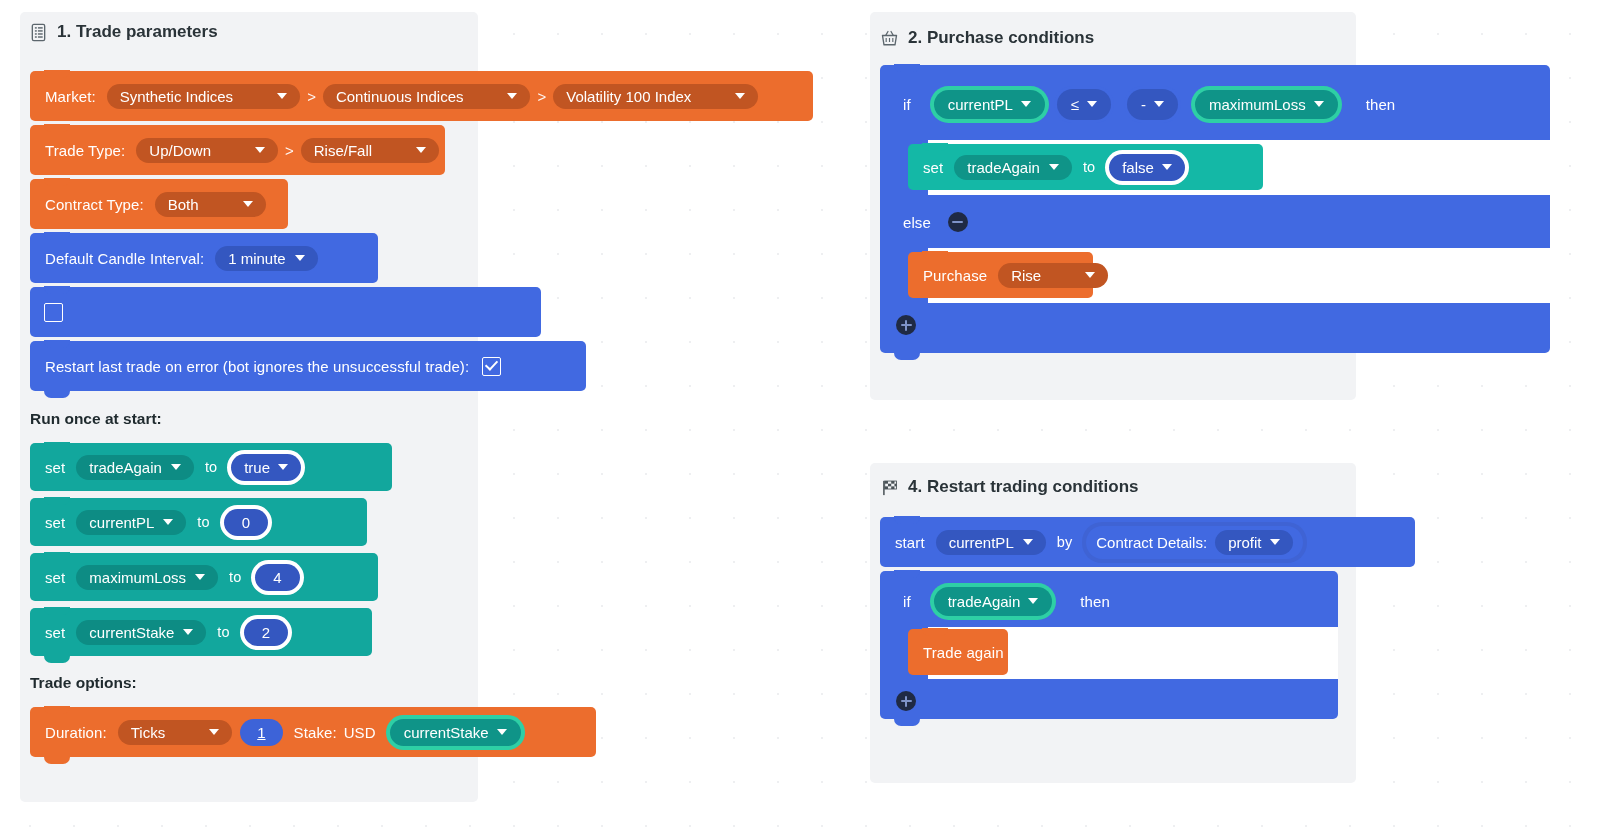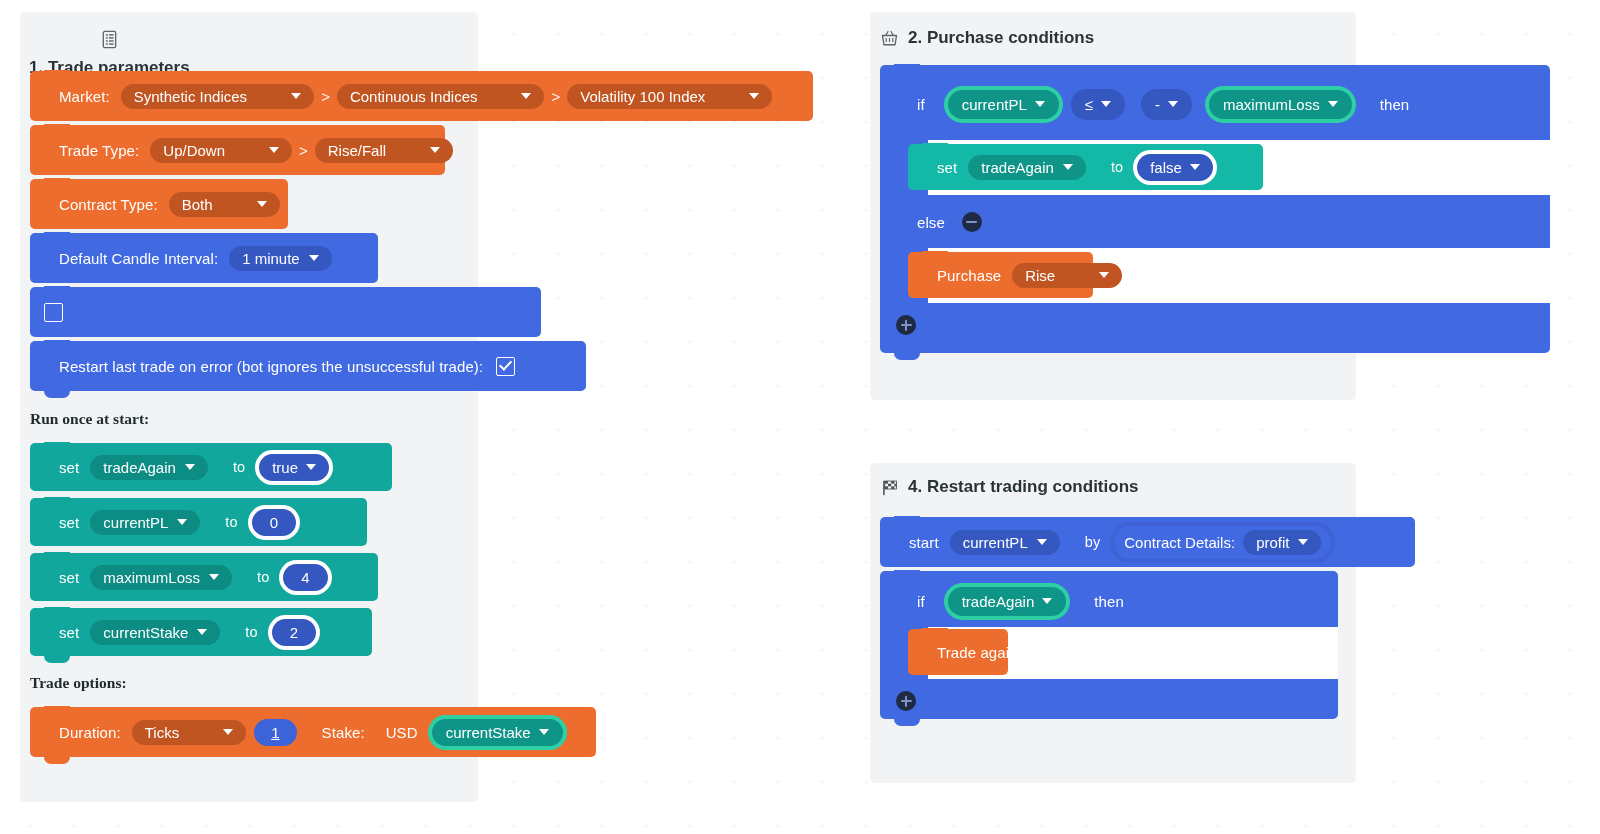--- a/index.html
+++ b/index.html
@@ -46,21 +46,21 @@
     width:26px;height:8px;
     background:inherit;
     border-radius:0 0 7px 7px;
   }
 
   .orange{background:#ec6d2d;color:#ffffff;}
   .blue  {background:#4169e1;color:#ffffff;}
   .teal  {background:#12a79d;color:#ffffff;}
   .teal2 {background:#14b8a6;color:#ffffff;}
 
-  .lbl{font-size:15px;color:#fff;padding:0 7px;letter-spacing:.1px;margin-left:14px;}
+  .lbl{font-size:15px;color:#fff;padding:0 7px;letter-spacing:.1px;}
   .lbl.sm{font-size:14.5px;}
 
   
   .fld{
     display:inline-flex;align-items:center;gap:9px;
     border-radius:16px;
     padding:5px 13px;
     font-size:15px;color:#ffffff;
     margin:0 4px;
     line-height:1;
@@ -109,37 +109,37 @@
   
   .mut{
     width:20px;height:20px;border-radius:50%;background:#1f2a44;
     display:inline-flex;align-items:center;justify-content:center;
     margin-left:10px;position:relative;flex:0 0 20px;
   }
   .mut::before{content:"";position:absolute;width:11px;height:2.6px;background:#7f94c9;border-radius:1px;}
   .mut.plus::after{content:"";position:absolute;width:2.6px;height:11px;background:#7f94c9;border-radius:1px;}
 
   .section-head{
-    position:absolute;font-size:15.5px;font-weight:bold;color:#1f2a2e;white-space:nowrap;font-family:Liberation Serif, serif;
+    position:absolute;font-size:15.5px;font-weight:bold;color:#1f2a2e;white-space:nowrap;
   }
 
   
   .cblock{position:absolute;background:#4169e1;border-radius:5px;}
   .cblock::before{content:"";position:absolute;left:14px;top:-1px;width:26px;height:8px;background:#4169e1;border-radius:0 0 7px 7px;}
   .cblock::after{content:"";position:absolute;left:14px;bottom:-7px;width:26px;height:8px;background:#4169e1;border-radius:0 0 7px 7px;}
   .cgap{position:absolute;background:#ffffff;}
 </style>
 </head>
 <body>
 
 <div class="panel" style="left:20px;top:12px;width:458px;height:790px;"></div>
 <div class="panel" style="left:870px;top:12px;width:486px;height:388px;"></div>
 <div class="panel" style="left:870px;top:463px;width:486px;height:320px;"></div>
 
-<div class="panel-title" style="left:29px;top:30px;flex-direction:column;">
+<div class="panel-title" style="left:29px;top:22px;">
   <span class="ticon">
     <svg viewBox="0 0 20 20" width="19" height="19">
       <rect x="3.5" y="1.5" width="13" height="17" rx="1.6" fill="none" stroke="#5c666d" stroke-width="1.4"></rect>
       <rect x="6.2" y="4.4" width="2" height="1.5" fill="#5c666d"></rect>
       <rect x="9.4" y="4.4" width="5" height="1.5" fill="#5c666d"></rect>
       <rect x="6.2" y="7.6" width="2" height="1.5" fill="#5c666d"></rect>
       <rect x="9.4" y="7.6" width="5" height="1.5" fill="#5c666d"></rect>
       <rect x="6.2" y="10.8" width="2" height="1.5" fill="#5c666d"></rect>
       <rect x="9.4" y="10.8" width="5" height="1.5" fill="#5c666d"></rect>
       <rect x="6.2" y="14" width="2" height="1.5" fill="#5c666d"></rect>

